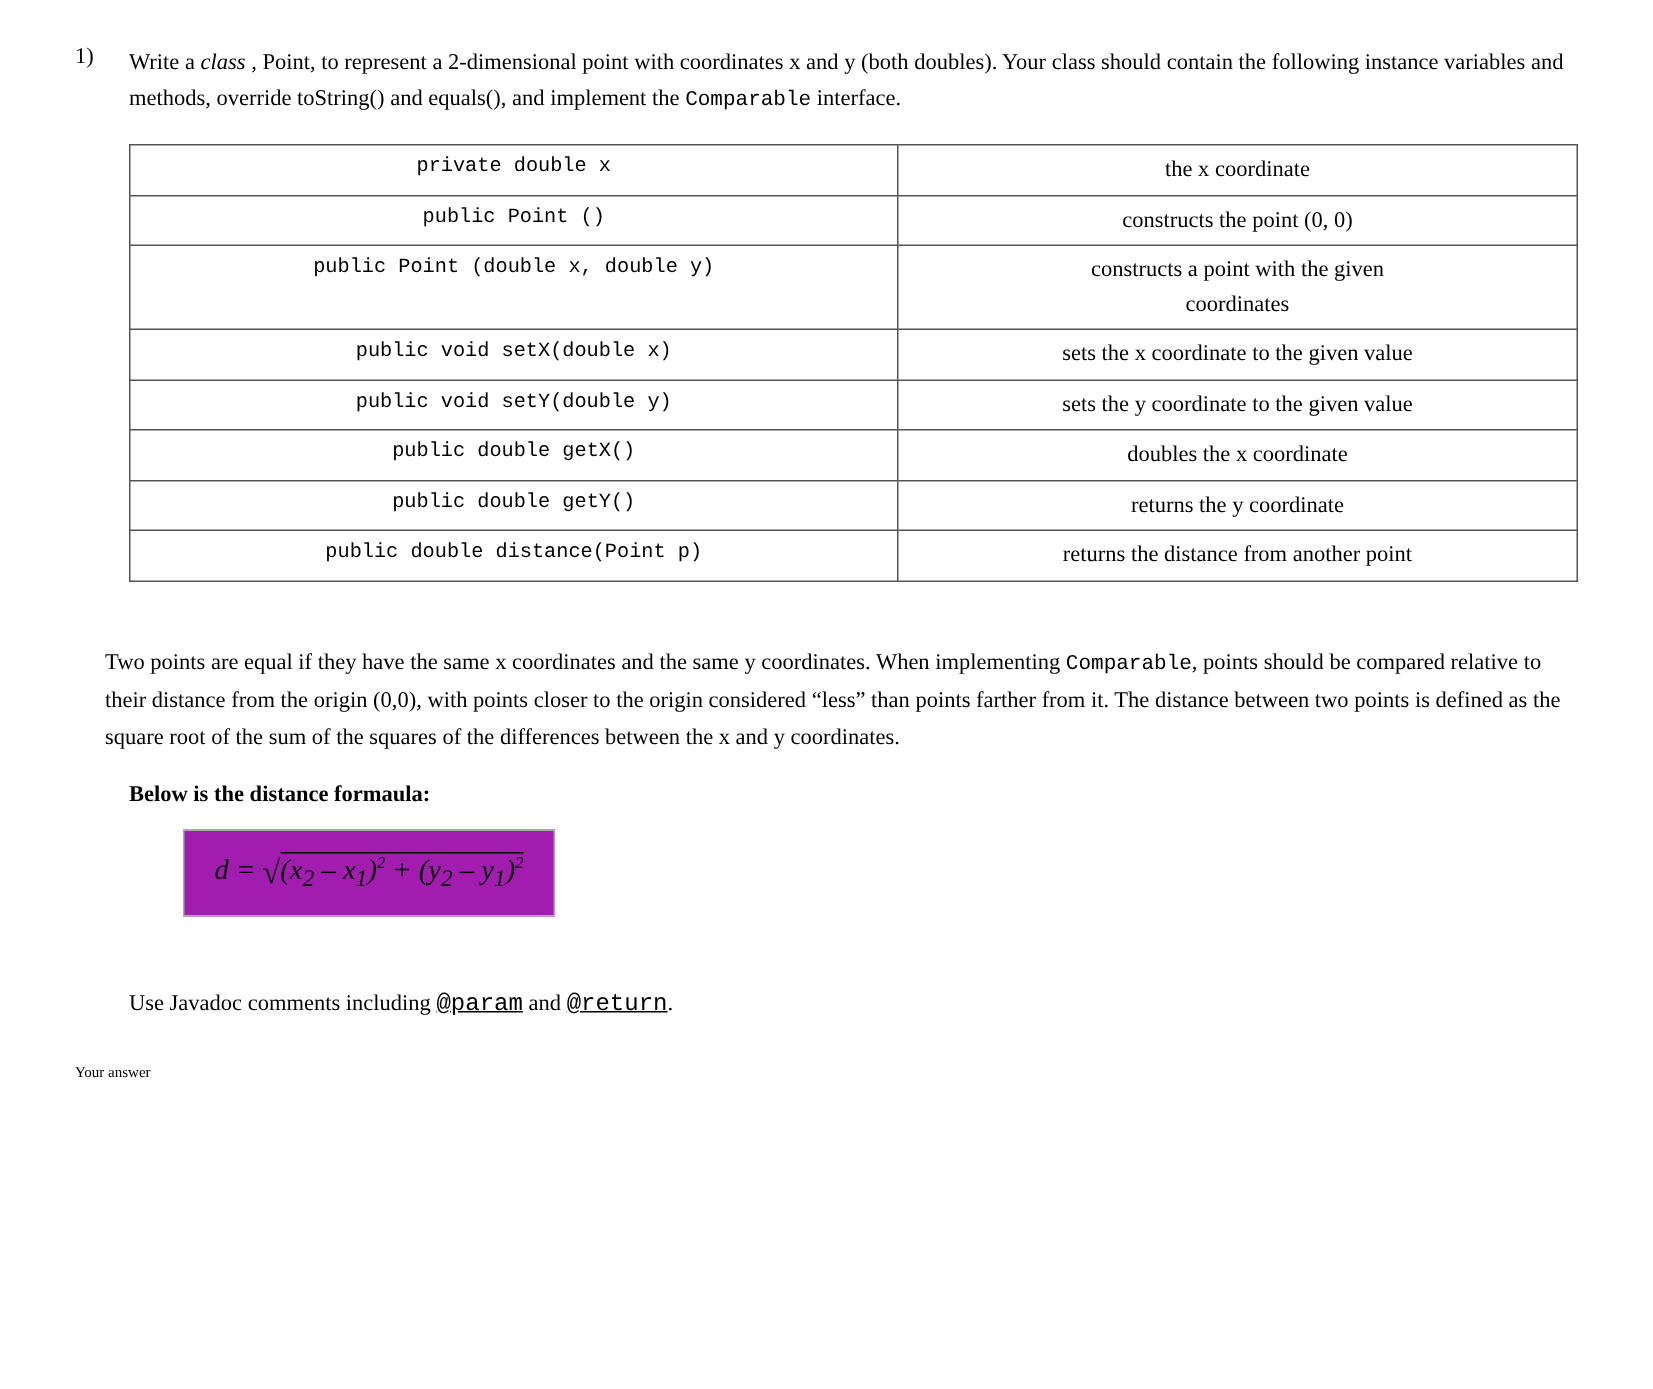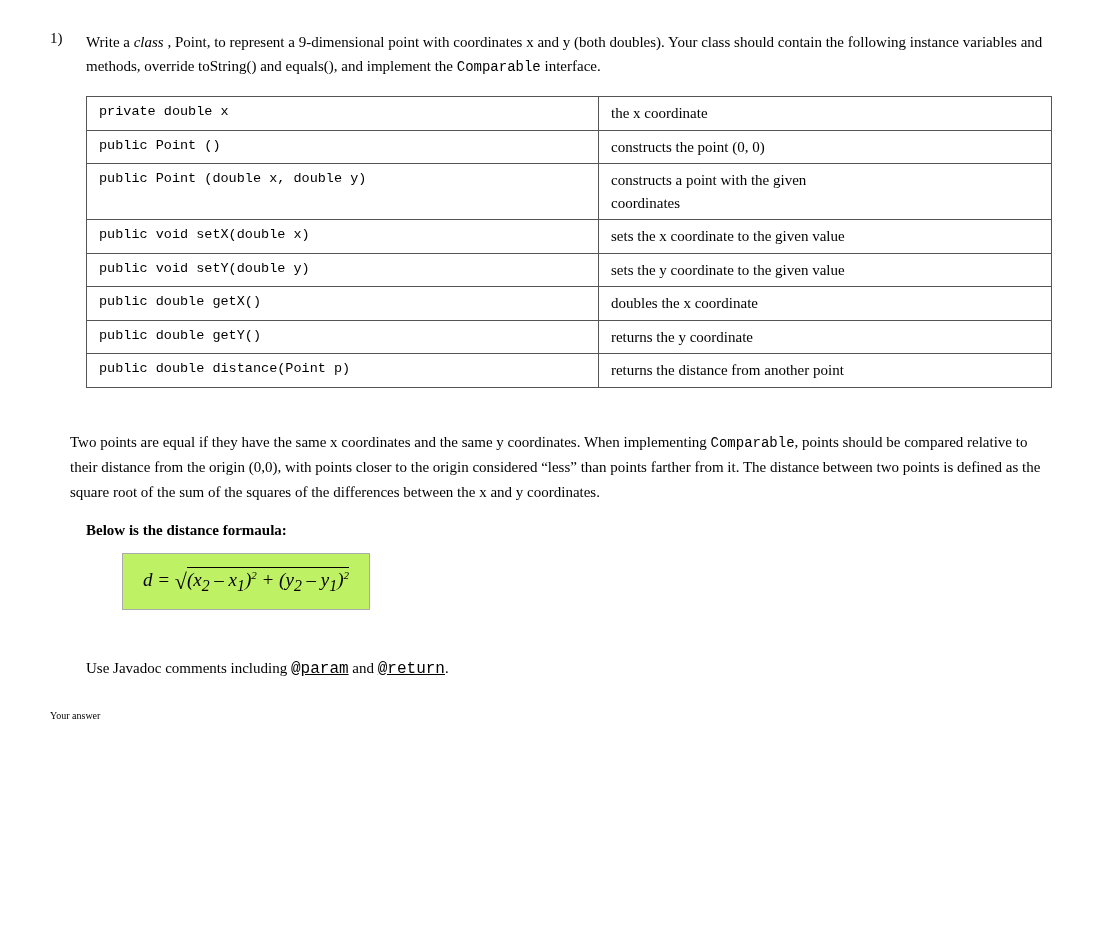--- a/index.html
+++ b/index.html
@@ -51,20 +51,21 @@
       border-collapse: collapse;
       width: 100%;
     }
 
     table td {
       border: 1px solid #555555;
       padding: 5px 12px;
       font-size: 14px;
       vertical-align: top;
       line-height: 1.5;
+      text-align: center;
     }
 
     table td.code-cell {
       font-family: 'Courier New', Courier, monospace;
       font-size: 13.5px;
       white-space: nowrap;
     }
 
     table td.desc-cell {
       font-family: Georgia, 'Times New Roman', serif;
@@ -90,21 +91,21 @@
       font-weight: bold;
     }
 
     .formula-box {
       margin-left: 36px;
       margin-bottom: 22px;
       border: 1px solid #aaaaaa;
       display: inline-block;
       padding: 14px 20px;
       font-size: 18px;
-      background: #bef264;
+      background: #a21caf;
     }
 
     .formula-box .math {
       font-style: italic;
       font-family: Georgia, serif;
       font-size: 19px;
     }
 
     .javadoc-line {
       margin-left: 36px;
@@ -136,21 +137,21 @@
       padding-top: 1px;
     }
   </style>
 </head>
 <body>
 
 <div>
   <div class="question-container">
     <span class="question-number">1)</span>
     <div class="question-text">
-      <span>Write a </span><span class="class-italic">class</span><span> , Point, to represent a 9-dimensional point with  coordinates x and y (both doubles).  Your class should contain the following instance variables and methods, override toString() and equals(), and implement the </span><span class="mono">Comparable</span><span> interface.</span>
+      <span>Write a </span><span class="class-italic">class</span><span> , Point, to represent a 2-dimensional point with  coordinates x and y (both doubles).  Your class should contain the following instance variables and methods, override toString() and equals(), and implement the </span><span class="mono">Comparable</span><span> interface.</span>
 
       <div class="table-wrapper">
         <table>
           <tbody id="table-body">
           <tr>
                 <td class="code-cell">private double x</td>
                 <td class="desc-cell">the x coordinate</td>
               </tr>
               <tr>
                 <td class="code-cell">public Point ()</td>

